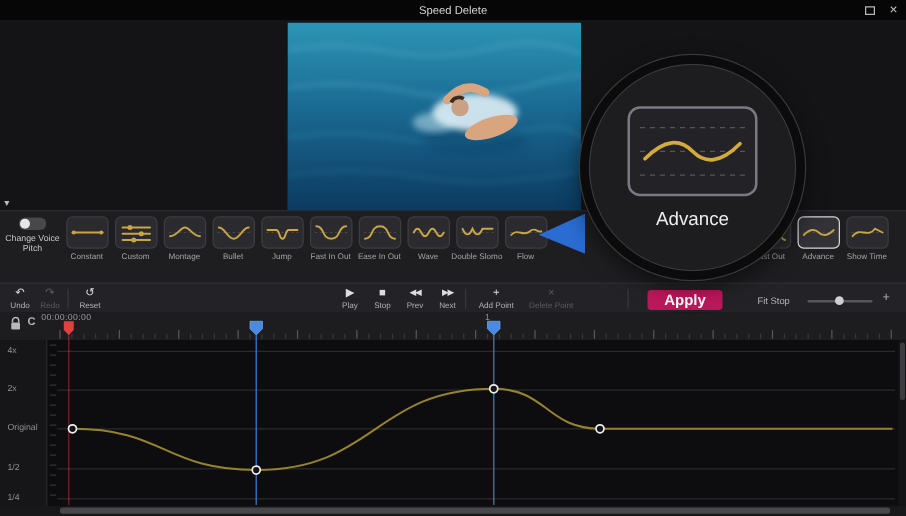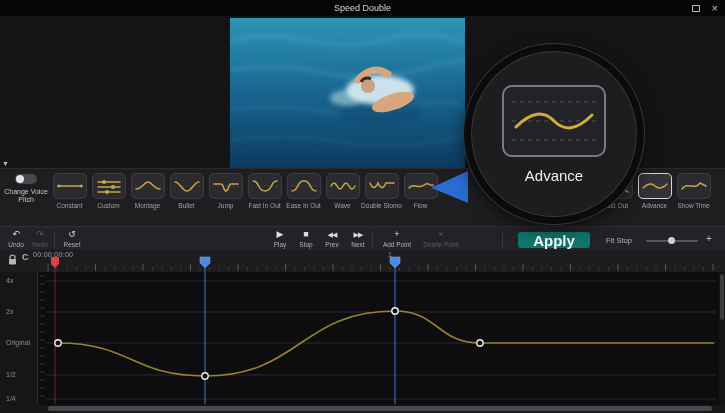--- a/index.html
+++ b/index.html
@@ -36,21 +36,21 @@
   .dash{stroke:#45454b;stroke-width:.8;stroke-dasharray:2 2}
 
   
   .toolbar{position:absolute;left:0;top:226px;width:725px;height:24px;background:#232327;border-top:1px solid #303034}
   .tb-btn{position:absolute;top:2px;display:flex;flex-direction:column;align-items:center;width:24px;cursor:pointer}
   .tb-icon{font-size:9px;color:#dcdce0;height:11px;line-height:11px}
   .tb-icon.small{font-size:7px;letter-spacing:-1px}
   .tb-label{font-size:6.5px;color:#b0b0b6;margin-top:1px;white-space:nowrap}
   .dim .tb-icon,.dim .tb-label{color:#5a5a60}
   .tb-divider{position:absolute;top:4px;width:1px;height:16px;background:#38383c}
-  .apply-btn{position:absolute;left:518px;top:5px;width:72px;height:16px;background:#0f766e;border:none;border-radius:3px;color:#fff;font-size:15px;font-weight:bold;font-family:inherit;cursor:pointer}
+  .apply-btn{position:absolute;left:518px;top:5px;width:60px;height:16px;background:#be185d;border:none;border-radius:3px;color:#fff;font-size:12px;font-weight:bold;font-family:inherit;cursor:pointer}
   .fit-size-label{position:absolute;left:606px;top:9px;font-size:7.5px;color:#b4b4ba}
   .zoom-slider{position:absolute;left:646px;top:13px;width:52px;height:2px;background:#55555a;border-radius:1px;cursor:pointer}
   .zoom-thumb{position:absolute;left:22px;top:-3px;width:7px;height:7px;border-radius:50%;background:#cfcfd4}
   .zoom-plus{position:absolute;left:706px;top:6px;font-size:10px;color:#b4b4ba;cursor:pointer}
 
   
   .timeline{position:absolute;left:0;top:250px;width:725px;height:163px}
   .tl-header{position:absolute;left:0;top:0;width:725px;height:22px;background:#1d1d20}
   .tl-gutter{position:absolute;left:0;top:22px;width:38px;height:133px;background:#161619;border-right:1px solid #2c2c30}
   .tl-canvas{position:absolute;left:38px;top:22px;width:681px;height:133px;background:#0d0d10}
@@ -82,21 +82,21 @@
   .mag-label{margin-top:10px;font-size:15px;color:#ededf0}
   .mag-dash{stroke:#55555c;stroke-width:1;stroke-dasharray:4 4}
   .mag-curve{fill:none;stroke:#d2aa3e;stroke-width:3;stroke-linecap:round}
 </style>
 </head>
 <body>
 
 <div class="app">
 
   <div class="titlebar">
-    <span class="title">Speed Double</span>
+    <span class="title">Speed Delete</span>
     <div class="win-controls">
       <span class="maxbox"></span>
       <span class="closex">×</span>
     </div>
   </div>
 
   <div class="stage">
     <div class="video">
       <svg width="235" height="150" viewBox="0 0 235 150">
         <defs>

